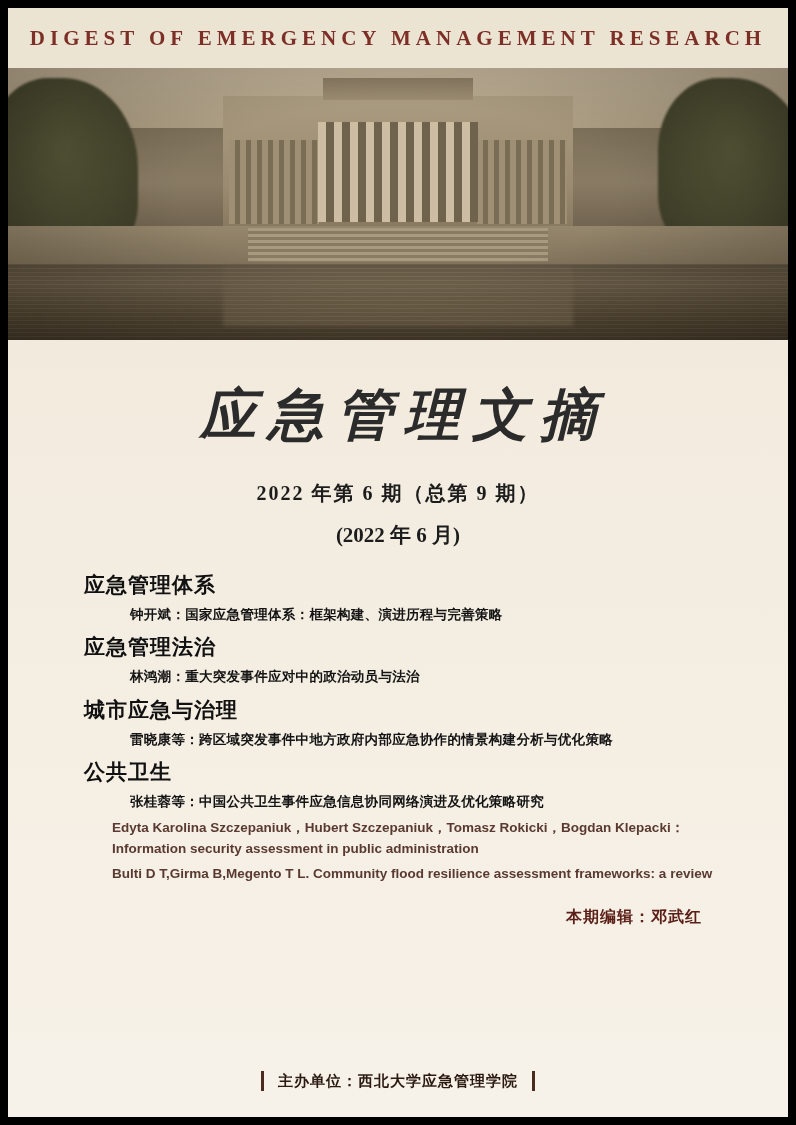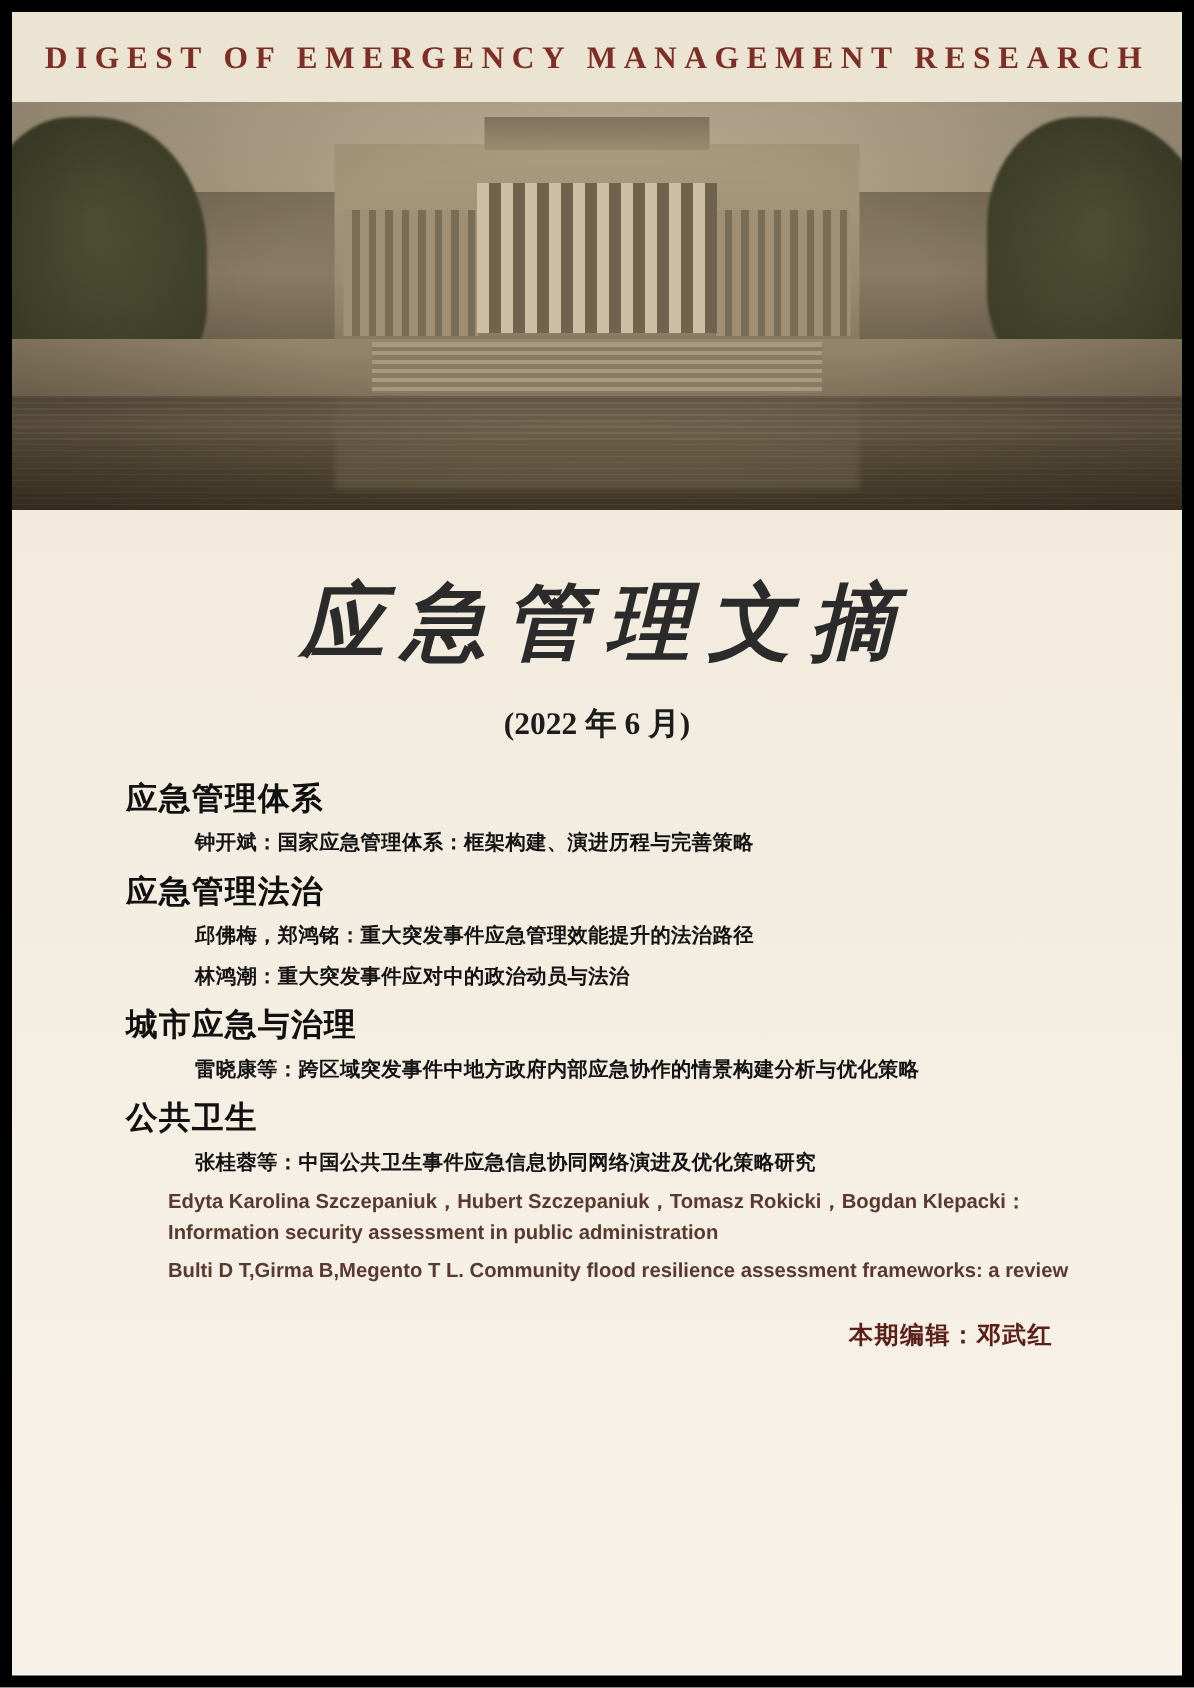--- a/index.html
+++ b/index.html
@@ -292,33 +292,33 @@
       <div class="water">
         <div class="reflection"></div>
         <div class="ripples"></div>
       </div>
       <div class="photo-sepia"></div>
       <div class="photo-vignette"></div>
     </div>
 
     <div class="masthead">
       <div class="journal-title">应急管理文摘</div>
+      <div class="issue-line">2022 年第 6 期（总第 9 期）</div>
       <div class="issue-date">(2022 年 6 月)</div>
     </div>
 
     <div class="contents">
 
       <div class="section">
         <div class="section-title">应急管理体系</div>
         <div class="entry">钟开斌：国家应急管理体系：框架构建、演进历程与完善策略</div>
       </div>
 
       <div class="section">
         <div class="section-title">应急管理法治</div>
-        <div class="entry">邱佛梅，郑鸿铭：重大突发事件应急管理效能提升的法治路径</div>
         <div class="entry">林鸿潮：重大突发事件应对中的政治动员与法治</div>
       </div>
 
       <div class="section">
         <div class="section-title">城市应急与治理</div>
         <div class="entry">雷晓康等：跨区域突发事件中地方政府内部应急协作的情景构建分析与优化策略</div>
       </div>
 
       <div class="section">
         <div class="section-title">公共卫生</div>
@@ -326,15 +326,20 @@
       </div>
 
       <div class="section">
         <div class="entry-en">Edyta Karolina Szczepaniuk，Hubert Szczepaniuk，Tomasz Rokicki，Bogdan Klepacki：Information security assessment in public administration</div>
         <div class="entry-en">Bulti D T,Girma B,Megento T L. Community flood resilience assessment frameworks: a review</div>
       </div>
 
       <div class="editor-line">本期编辑：邓武红</div>
     </div>
 
+    <div class="footer">
+      <div class="rule"></div>
+      <div class="footer-text">主办单位：西北大学应急管理学院</div>
+      <div class="rule"></div>
+    </div>
 
   </div>
 </div>
 
 </body></html>

